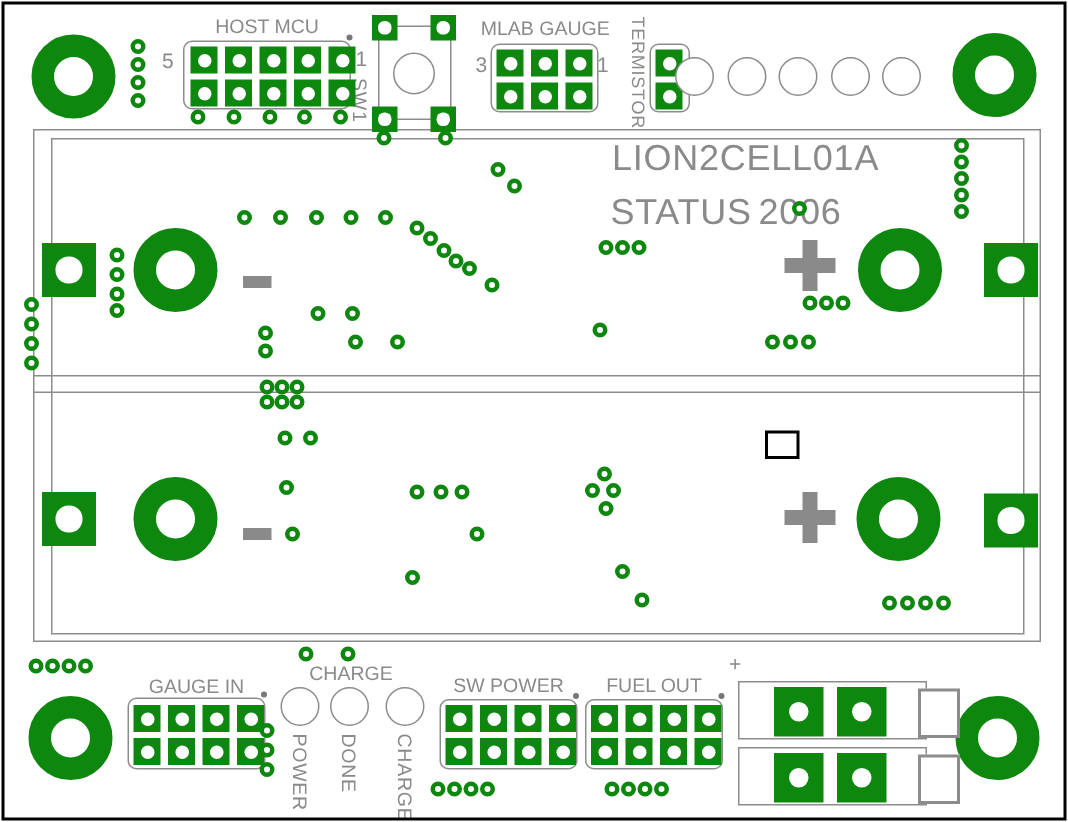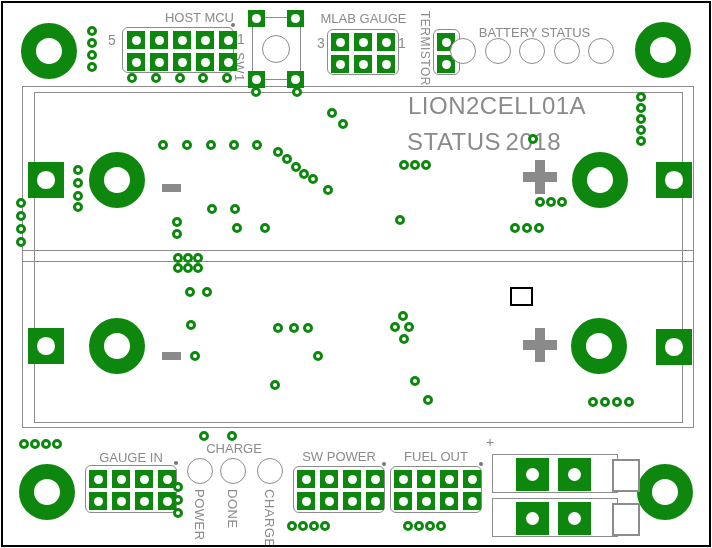--- a/index.html
+++ b/index.html
@@ -36,34 +36,33 @@
 </head>
 <body>
 
 <div id="board">
 
   <div class="outline" style="left:22px;top:86px;width:672px;height:342px;"></div>
   <div class="outline" style="left:34px;top:92px;width:649px;height:331px;"></div>
   <div class="hline" style="top:250px;"></div>
   <div class="hline" style="top:261px;"></div>
 
-  <div class="t tc" style="left:122px;top:11px;width:112px;text-align:right;">HOST MCU</div>
+  <div class="t tc" style="left:122px;top:11px;width:112px;">HOST MCU</div>
   <div class="t pin" style="left:108px;top:33px;">5</div>
   <div class="t pin" style="left:237px;top:32px;">1</div>
   <div class="t vert" style="left:233px;top:52px;">SW1</div>
   <div class="t tc" style="left:317px;top:12px;width:93px;">MLAB GAUGE</div>
   <div class="t pin" style="left:317px;top:36px;">3</div>
   <div class="t pin" style="left:398px;top:36px;">1</div>
   <div class="t vert" style="left:419px;top:11px;font-size:12px;">TERMISTOR</div>
-  <div class="t tc" style="left:457px;top:26px;width:155px;">BATTERY STATUS</div>
 
   <div class="t tc title" style="left:408px;top:94px;width:172px;">LION2CELL01A</div>
   <div class="t title flexrow" style="left:407px;top:130px;width:154px;">
     <span>STATUS</span>
-    <span>2018</span>
+    <span>2006</span>
   </div>
 
   <div class="t tc" style="left:85px;top:451px;width:92px;">GAUGE IN</div>
   <div class="t tc" style="left:184px;top:442px;width:100px;">CHARGE</div>
   <div class="t vert" style="left:193px;top:489px;">POWER</div>
   <div class="t vert" style="left:226px;top:489px;">DONE</div>
   <div class="t vert" style="left:263px;top:489px;">CHARGE</div>
   <div class="t tc" style="left:293px;top:450px;width:92px;">SW POWER</div>
   <div class="t tc" style="left:390px;top:450px;width:92px;">FUEL OUT</div>
   <div class="t pin" style="left:486px;top:435px;">+</div>

